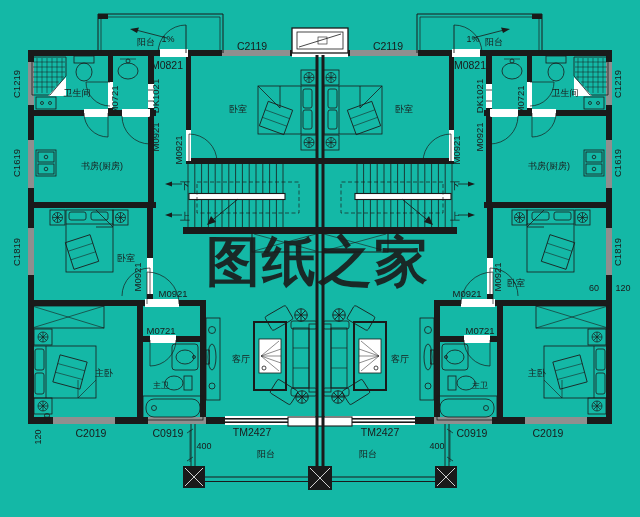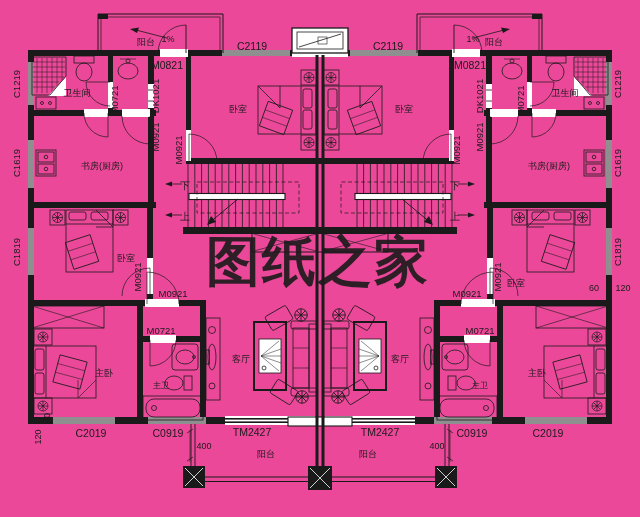--- a/index.html
+++ b/index.html
@@ -1,16 +1,16 @@
 <!DOCTYPE html>
 <html><head>
 <meta charset="utf-8">
 <style>
   html,body{margin:0;padding:0;background:#fff;}
-  .canvas{position:relative;width:640px;height:517px;background:#ec4899;overflow:hidden;}
+  .canvas{position:relative;width:640px;height:517px;background:#14b8a6;overflow:hidden;}
   svg{display:block;}
   text{font-family:"Liberation Sans","DejaVu Sans",sans-serif;fill:#1a1a1a;}
   .code{font-size:9.5px;}
   .codeL{font-size:10.5px;}
   .room{font-size:9px;}
   .roomS{font-size:8px;}
   .dim{font-size:9px;}
   .stairtxt{font-size:10px;}
   .watermark{font-size:54px;font-weight:700;letter-spacing:2px;opacity:.9;}
 </style>

